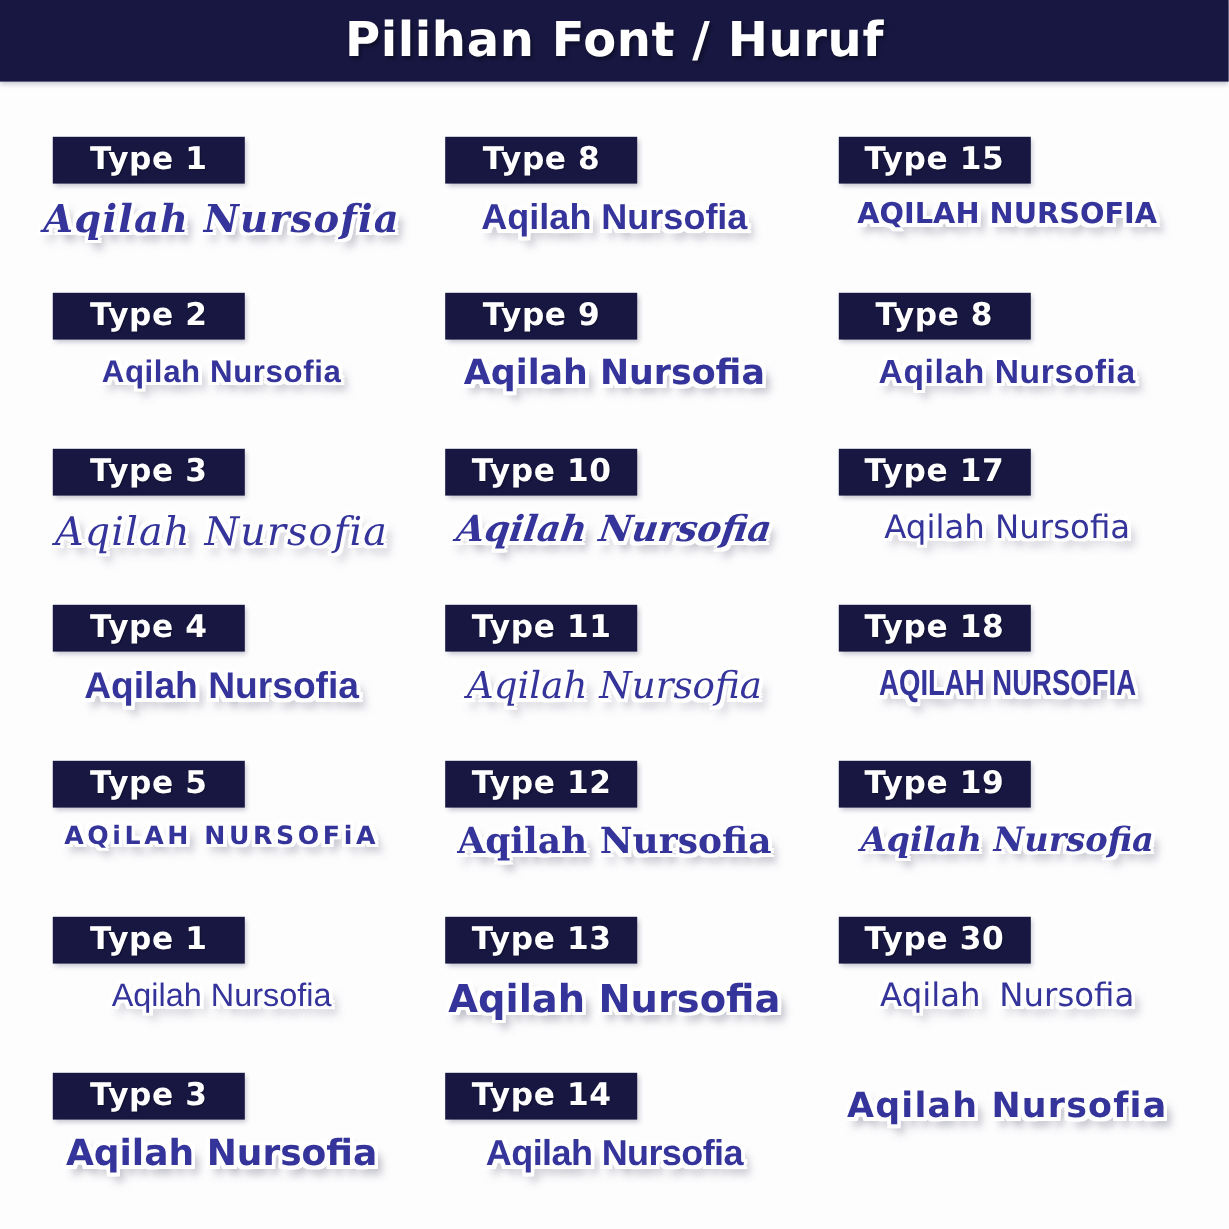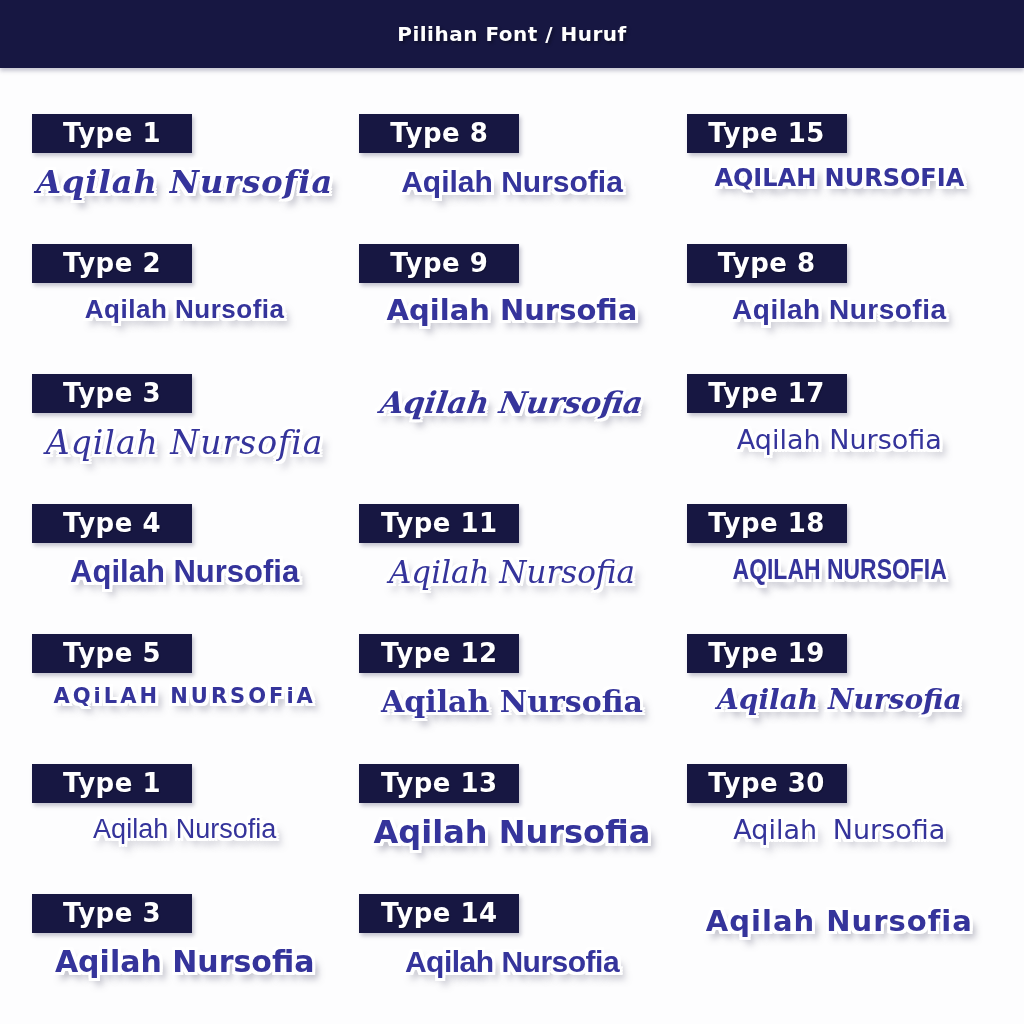--- a/index.html
+++ b/index.html
@@ -10,34 +10,34 @@
   *{box-sizing:border-box;margin:0;padding:0;}
   html,body{width:1024px;height:1024px;overflow:hidden;background:var(--bg);
     font-family:"Liberation Sans",sans-serif;}
   .header{
     width:1024px;height:68px;background:var(--navy);
     display:flex;align-items:center;justify-content:center;
     box-shadow:0 3px 4px rgba(40,40,80,0.25);
   }
   .header-title{
     color:#fff;font-family:"DejaVu Sans",sans-serif;font-weight:bold;
-    font-size:20px;letter-spacing:0.5px;
+    font-size:40px;letter-spacing:0.5px;
     text-shadow:2px 2px 3px rgba(0,0,0,0.35);
   }
   .grid{
     padding:46px 26px 0 26px;
     display:grid;
     grid-template-columns:repeat(3,1fr);
     grid-template-rows:repeat(7,130px);
     grid-auto-flow:column;
     column-gap:10px;
   }
   .cell{position:relative;}
   .type-box{
-    display:block;width:160px;margin-left:6px;
+    display:block;width:160px;margin-left:18px;
     background:var(--navy);color:#fff;
     text-align:center;padding:4px 0 5px 0;
     box-shadow:2px 3px 4px rgba(30,30,70,0.25);
   }
   .type-label{
     font-family:"DejaVu Sans",sans-serif;font-weight:bold;font-size:26px;
     color:#fff;letter-spacing:0.5px;
     text-shadow:1px 1px 1px rgba(0,0,0,0.25);
   }
   .sample{
@@ -132,20 +132,23 @@
     </div>
     <div class="sample s8">Aqilah Nursofia</div>
   </div>
   <div class="cell">
     <div class="type-box">
       <span class="type-label">Type 9</span>
     </div>
     <div class="sample s9">Aqilah Nursofia</div>
   </div>
   <div class="cell">
+    <div class="type-box">
+      <span class="type-label">Type 10</span>
+    </div>
     <div class="sample s10">Aqilah Nursofia</div>
   </div>
   <div class="cell">
     <div class="type-box">
       <span class="type-label">Type 11</span>
     </div>
     <div class="sample s11">Aqilah Nursofia</div>
   </div>
   <div class="cell">
     <div class="type-box">

